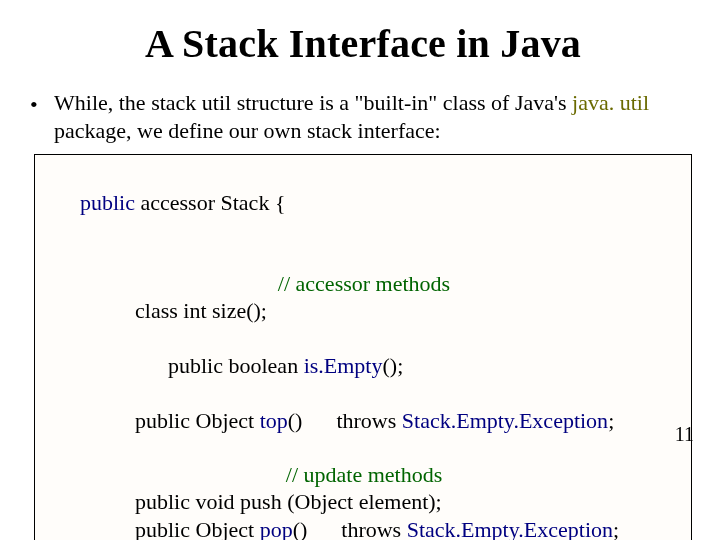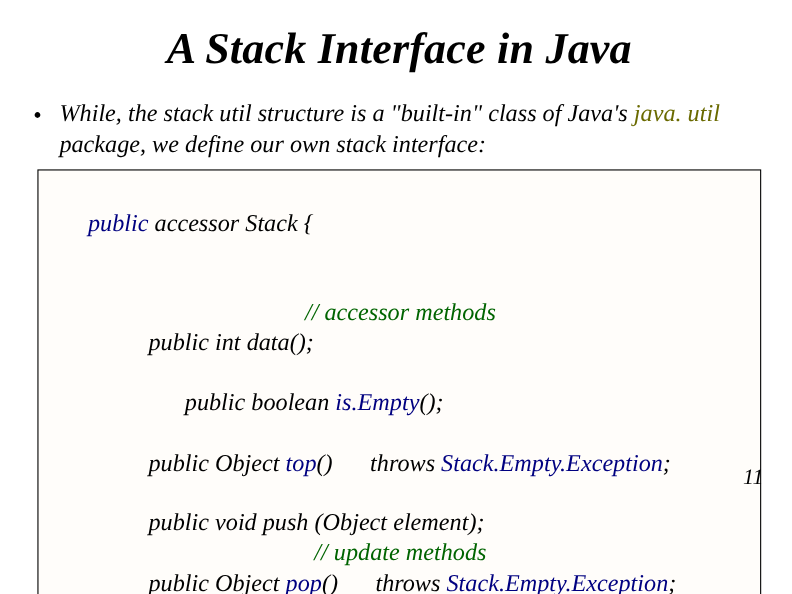--- a/index.html
+++ b/index.html
@@ -11,21 +11,20 @@
     font-family: "Times New Roman", Times, serif;
     color: #000;
     overflow: hidden;
   }
   .slide {
     position: relative;
     width: 720px;
     height: 476px;
     box-sizing: border-box;
     padding: 18px 28px 18px 34px;
-    font-style: italic;
   }
   .title {
     font-size: 40px;
     font-weight: bold;
     text-align: center;
     margin: 2px 0 22px 0;
     letter-spacing: 0.2px;
   }
   .bullet-row {
     display: flex;
@@ -95,38 +94,38 @@
 
   <div class="codebox">
 
     <div class="row">
       <span class="navy">public</span><span> accessor Stack {</span>
     </div>
 
     <div class="blank"></div>
 
     <div class="row green">// accessor methods</div>
-    <div class="row ind1">public int data();</div>
+    <div class="row ind1">class int size();</div>
     <div class="row ind1">
       <span>public boolean </span><span class="navy">is.Empty</span><span>();</span>
     </div>
     <div class="split-row">
       <span class="left">
         <span>public Object </span><span class="navy">top</span><span>()</span>
       </span>
       <span class="gap1"></span>
       <span>
         <span>throws </span><span class="navy">Stack.Empty.Exception</span><span>;</span>
       </span>
     </div>
 
     <div class="blank"></div>
 
+    <div class="row green">// update methods</div>
     <div class="row ind1">public void push (Object element);</div>
-    <div class="row green">// update methods</div>
     <div class="split-row">
       <span class="left">
         <span>public Object </span><span class="navy">pop</span><span>()</span>
       </span>
       <span class="gap2"></span>
       <span>
         <span>throws </span><span class="navy">Stack.Empty.Exception</span><span>;</span>
       </span>
     </div>
 

